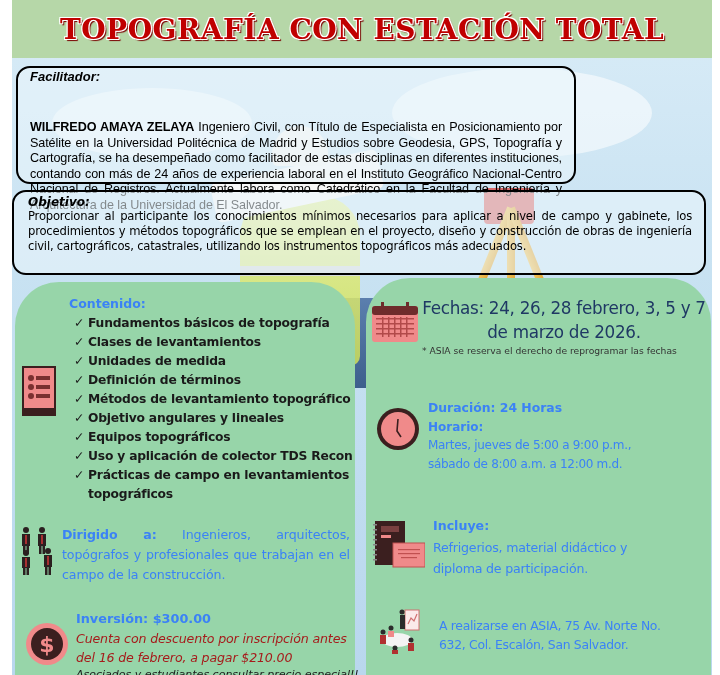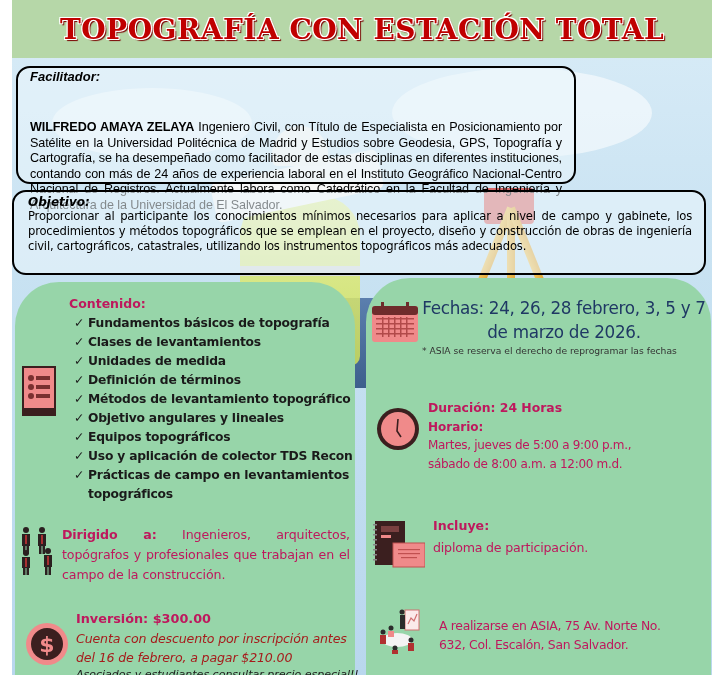--- a/index.html
+++ b/index.html
@@ -37,21 +37,21 @@
   .facilitator .body { font-family: "Liberation Sans", sans-serif; font-size: 12.6px; line-height: 15.6px; text-align: justify; color:#000; letter-spacing:-0.1px;margin-top:36px; }
   .facilitator .name { font-weight: bold; }
   .objective .heading { font-family: "DejaVu Sans", sans-serif; font-size: 12px; }
   .objective .body { font-family: "DejaVu Sans", sans-serif; font-size: 11.6px; line-height: 15.2px; text-align: justify; color:#000; letter-spacing: -0.2px; }
 
   
   .panel { position: absolute; background: #97d5a9; z-index: 2; }
   .panel-left { left: 15px; top: 282px; width: 340px; height: 400px; border-radius: 44px 44px 0 0; }
   .panel-right { left: 366px; top: 278px; width: 345px; height: 400px; border-radius: 44px 44px 0 0; }
 
-  .p-text { position: absolute; font-family: "DejaVu Sans", sans-serif; color: #be185d; z-index: 4; }
+  .p-text { position: absolute; font-family: "DejaVu Sans", sans-serif; color: #3b82f6; z-index: 4; }
 
   .contenido-h { left: 69px; top: 296px; font-weight: bold; font-size: 12.5px; }
   .contenido-list { position:absolute; left: 74px; top: 314px; z-index: 4; list-style: none; }
   .contenido-list li { font-family: "DejaVu Sans", sans-serif; font-weight: bold; font-size: 12.3px; line-height: 19px; color:#1a1a1a; display:flex; letter-spacing:-0.2px; }
   .contenido-list li .chk { width: 14px; flex: none; font-weight: normal; }
   .contenido-list li .txt { width: 270px; }
 
   .dirigido { left: 62px; top: 525px; width: 288px; font-size: 12.6px; line-height: 20px; text-align: justify; letter-spacing:-0.1px; }
   .dirigido .lbl { font-weight: bold; }
   .inversion-h { left: 76px; top: 611px; font-weight: bold; font-size: 12.8px; }
@@ -255,20 +255,21 @@
   <rect x="20" y="22" width="32" height="24" fill="#f08a8a" stroke="#c05050" stroke-width="1"></rect>
   <g fill="#c05050">
       <rect x="25" y="28" width="22" height="1.2"></rect>
       <rect x="25" y="32" width="22" height="1.2"></rect>
       <rect x="28" y="36" width="16" height="1.2"></rect>
     </g>
 </svg>
 
 <div class="p-text incluye-h">Incluye:</div>
 <div class="p-text incluye-body">
+  <div>Refrigerios, material didáctico y</div>
   <div>diploma de participación.</div>
 </div>
 
 <svg class="icon" style="left:375px;top:606px;" width="50" height="48" viewBox="0 0 50 48">
   <rect x="30" y="4" width="14" height="20" fill="#fbeaea" stroke="#d07070" stroke-width="1"></rect>
   <path d="M33 18 L36 12 L39 15 L42 8" stroke="#d07070" stroke-width="1.2" fill="none"></path>
   <circle cx="27" cy="6" r="2.5" fill="#2b2b2b"></circle>
     <rect x="25" y="9" width="5" height="14" fill="#2b2b2b"></rect>
   <ellipse cx="22" cy="34" rx="15" ry="7" fill="#f4f4f4"></ellipse>
   <circle cx="8" cy="26" r="2.5" fill="#2b2b2b"></circle>

